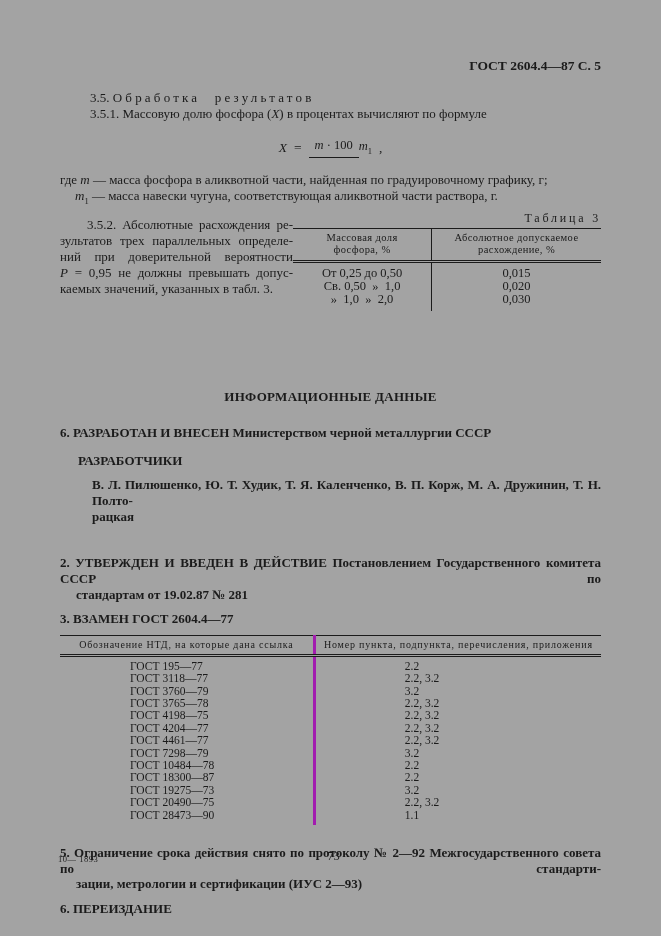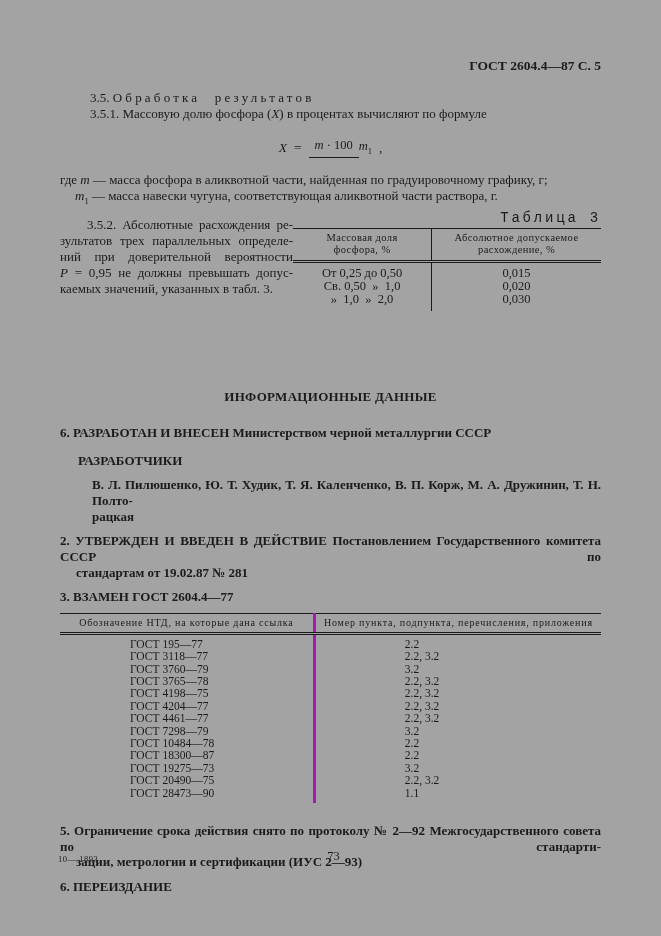--- a/index.html
+++ b/index.html
@@ -26,31 +26,31 @@
   .frac{display:inline-flex;flex-direction:row;text-align:center;font-size:12.5px;line-height:14px;}
   .frac .num{padding:0 6px 1px 6px;border-bottom:1px solid #1b1b1b;}
   .frac .den{padding-top:1px;}
   .where2{padding-left:15px;}
   
   .t3-row{display:flex;margin-top:2px;}
   .clause{width:233px;line-height:16.2px;padding-top:6px;}
   .jl{text-align:justify;text-align-last:justify;}
   .ind{padding-left:27px;}
   .t3-col{flex:1;}
-  .t3-label{text-align:right;letter-spacing:2.8px;font-size:14px;line-height:14px;margin-bottom:3px;font-family:Liberation Mono, monospace;}
+  .t3-label{text-align:right;letter-spacing:2.8px;font-size:12px;line-height:14px;margin-bottom:3px;}
   table.t3{width:100%;border-collapse:collapse;border-top:1px solid #1b1b1b;}
   table.t3 th{font-weight:normal;font-size:10.5px;line-height:12px;letter-spacing:.4px;padding:3px 2px 4px 2px;border-bottom:3px double #1b1b1b;text-align:center;}
   table.t3 th:first-child,table.t3 td:first-child{border-right:1px solid #1b1b1b;width:45%;}
   table.t3 td{font-size:12.5px;line-height:13.4px;text-align:center;padding:0;margin-top:44px;}
   table.t3 tbody tr:first-child td{padding-top:4px;}
   table.t3 tbody tr:last-child td{padding-bottom:4px;}
   
   .info-title{text-align:center;font-weight:bold;margin-top:78px;margin-bottom:20px;letter-spacing:.3px;}
   .item{font-weight:bold;}
-  .mb12{margin-bottom:12px;} .mb8{margin-bottom:8px;} .mb18{margin-bottom:8px;} .mb6{margin-bottom:6px;}
+  .mb12{margin-bottom:12px;} .mb8{margin-bottom:8px;} .mb18{margin-bottom:30px;} .mb6{margin-bottom:6px;}
   .ind16{padding-left:16px;} .ind18{padding-left:18px;} .ind32{padding-left:32px;}
   
   table.ref{width:100%;border-collapse:collapse;border-top:1.5px solid #1b1b1b;}
   table.ref th{font-weight:normal;font-size:10px;line-height:12px;letter-spacing:.8px;padding:3px 2px;border-bottom:3px double #1b1b1b;text-align:center;}
   table.ref th:first-child,table.ref td:first-child{border-right:3px solid #a21caf;width:47%;}
   table.ref td{font-size:11.5px;line-height:12.4px;padding:0;}
   table.ref td.doc{padding-left:70px;}
   table.ref td.refs{padding-left:89px;}
   table.ref tbody tr:first-child td{padding-top:3px;}
   table.ref tbody tr:last-child td{padding-bottom:4px;}

